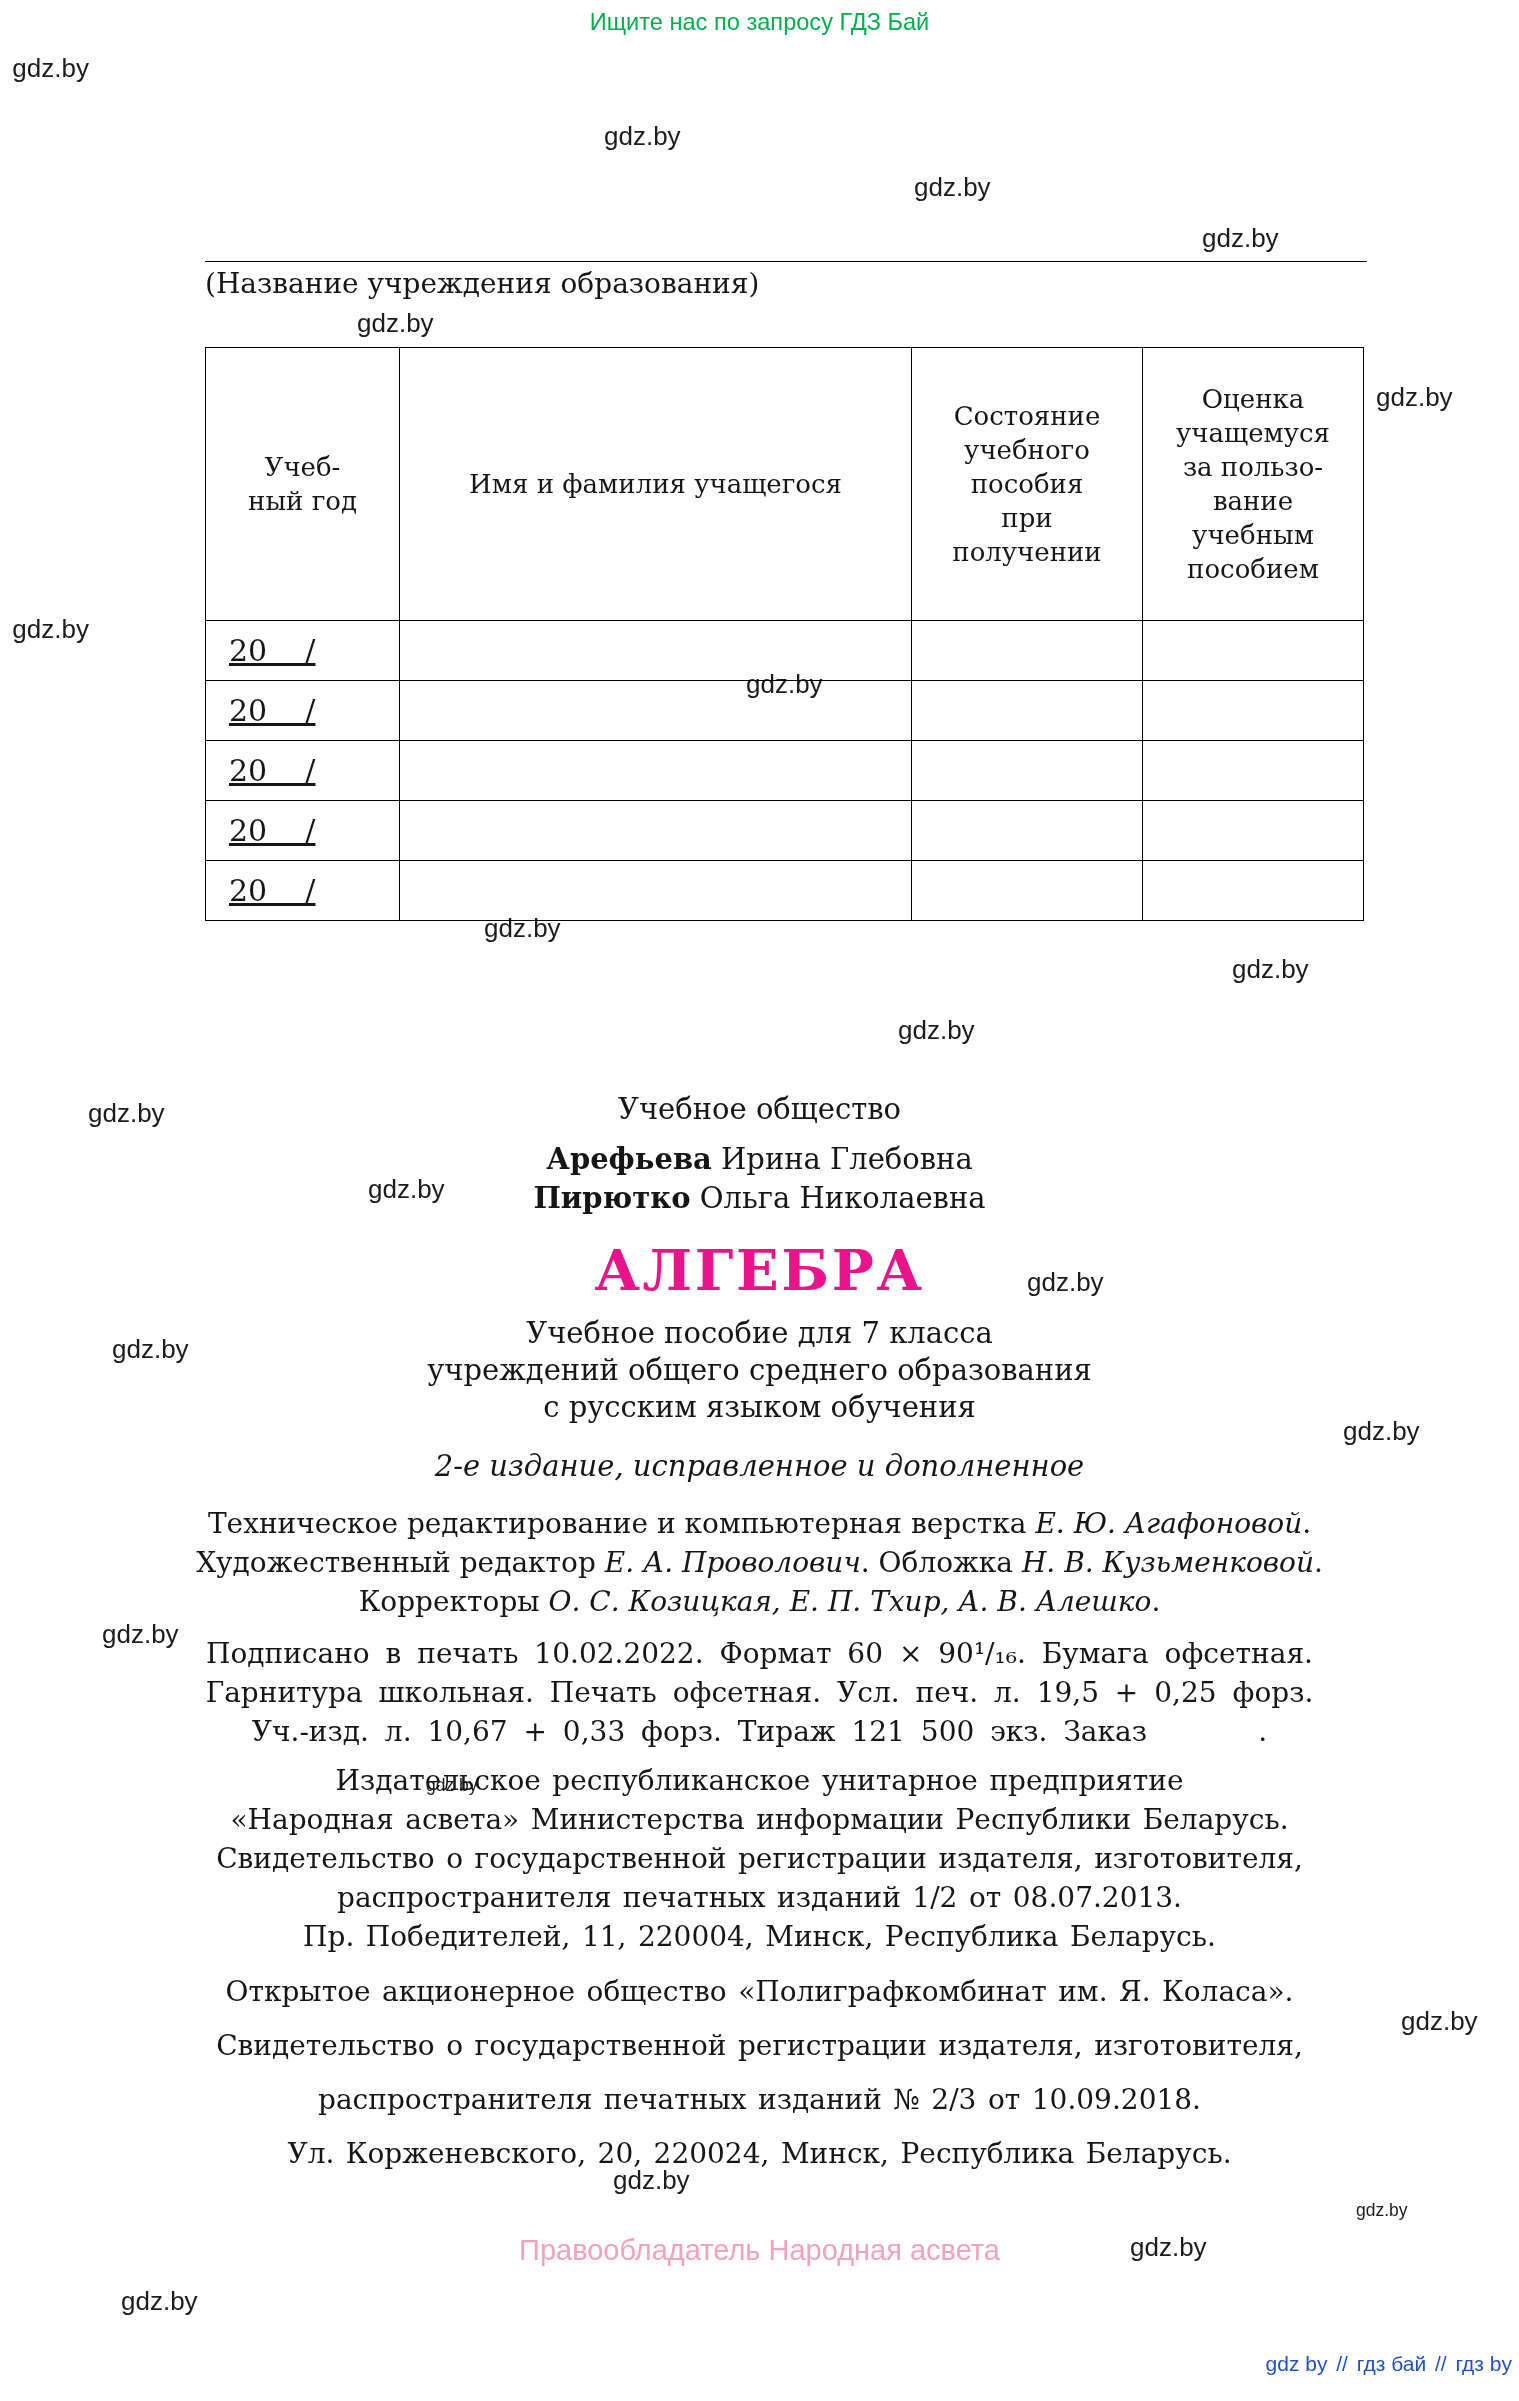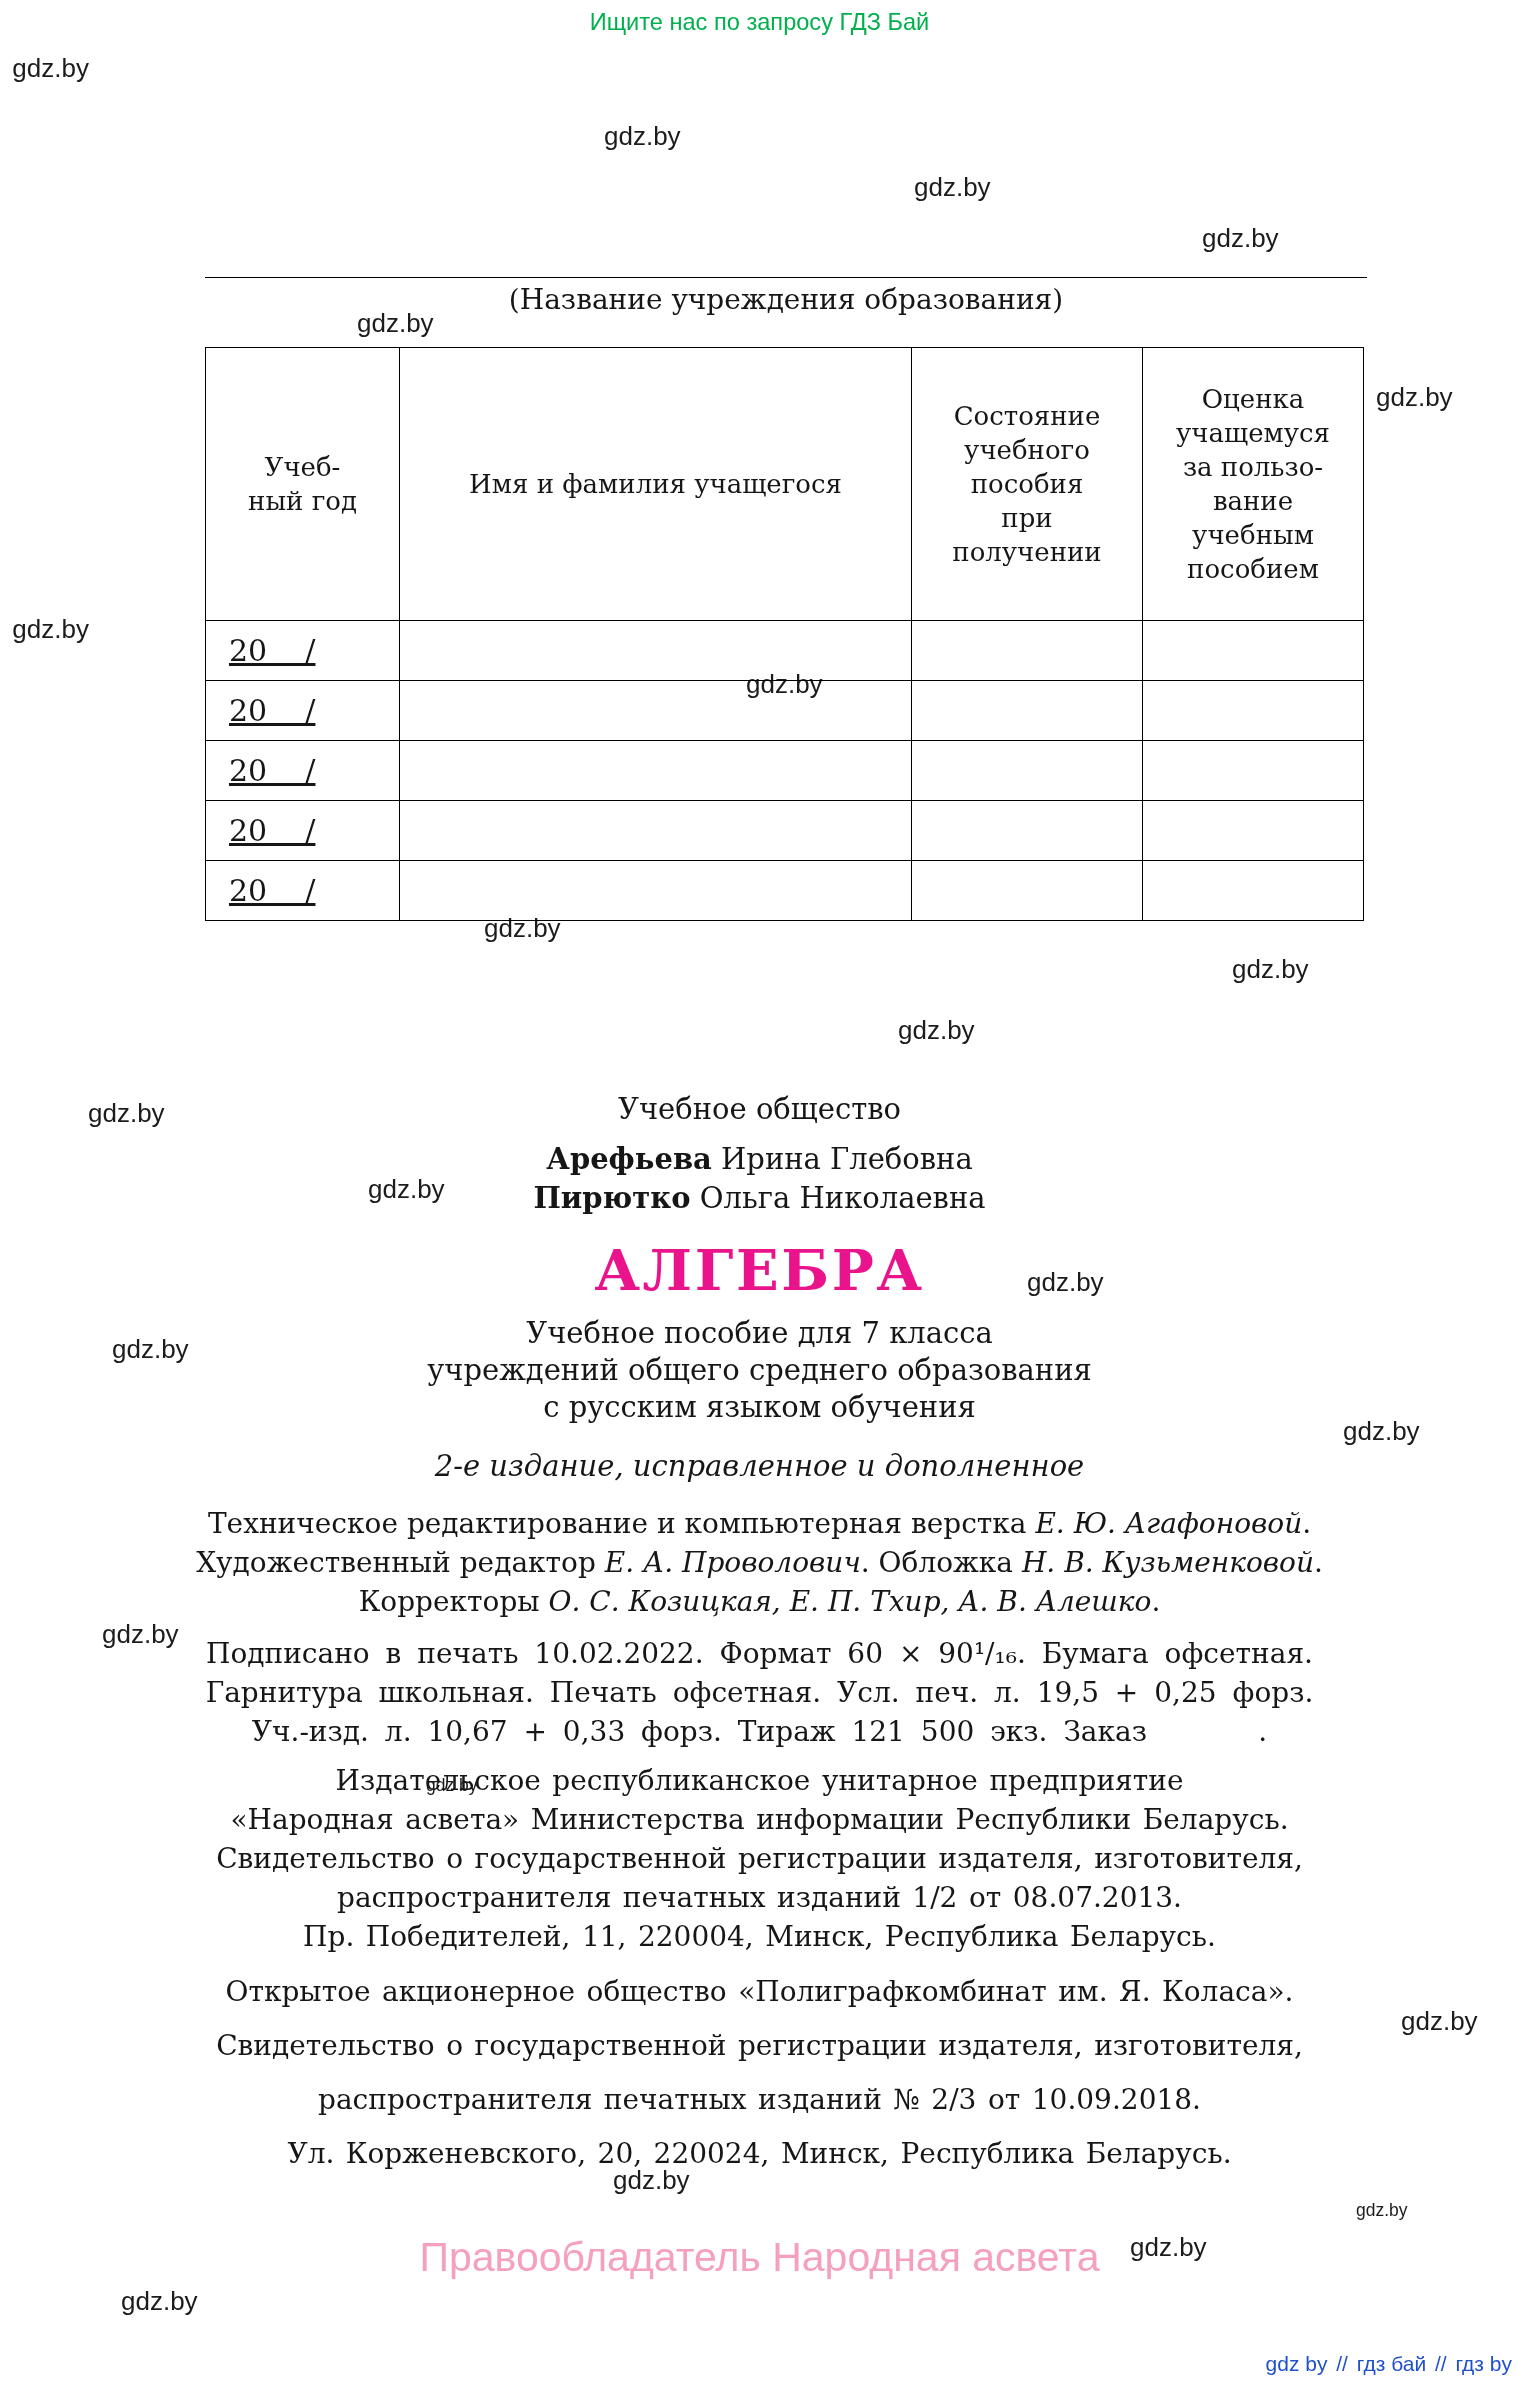--- a/index.html
+++ b/index.html
@@ -22,21 +22,21 @@
     position:absolute;top:8.8px;left:0;width:100%;text-align:center;
     font-family:"Liberation Sans", sans-serif;font-size:23.6px;color:var(--banner-green);
   }
 
   .wm{
     position:absolute;font-family:"Liberation Sans", sans-serif;
     font-size:26px;color:#1c1c1c;white-space:nowrap;
   }
   .wm-sm{font-size:17.5px;}
 
-  .institution{position:absolute;top:277px;left:205px;width:1162px;text-align:center;}
+  .institution{position:absolute;top:261px;left:205px;width:1162px;text-align:left;}
   .institution .rule{border-top:1.8px solid #000;height:0;}
   .institution-label{margin-top:5.3px;font-size:28px;}
 
   table.usage-table{
     position:absolute;top:347px;left:205px;border-collapse:collapse;table-layout:fixed;
   }
   .usage-table th,.usage-table td{border:1.8px solid #000;}
   .usage-table th{
     font-weight:normal;font-size:26px;line-height:34px;text-align:center;
     vertical-align:middle;padding:5.3px 7px;
@@ -54,21 +54,21 @@
     margin-top:19px;font-size:56px;font-weight:bold;letter-spacing:2.6px;
     color:var(--title-magenta);
   }
   .subtitle{margin-top:12.3px;line-height:37px;}
   .edition-note{margin-top:23px;font-style:italic;}
   .editorial{margin-top:21px;font-size:28px;line-height:39px;}
   .print-info{margin-top:12.3px;font-size:28px;line-height:39px;word-spacing:7px;}
   .publisher{margin-top:10.5px;font-size:28px;line-height:39px;word-spacing:2.6px;}
   .printer{margin-top:8.8px;font-size:28px;line-height:54px;word-spacing:2.6px;}
   .copyright{
-    margin-top:53px;font-size:41px;color:var(--copyright-pink);
+    margin-top:53px;font-size:29px;color:var(--copyright-pink);
     font-family:"Liberation Sans", sans-serif;
   }
 
   .footer{
     position:absolute;top:2352px;left:0;width:100%;text-align:right;
     font-family:"Liberation Sans", sans-serif;font-size:21px;color:var(--link-blue);
   }
   .footer a{color:var(--link-blue);text-decoration:none;margin:0 7px;cursor:pointer;}
   .footer .sep{margin:0 1.8px;}
 </style>

